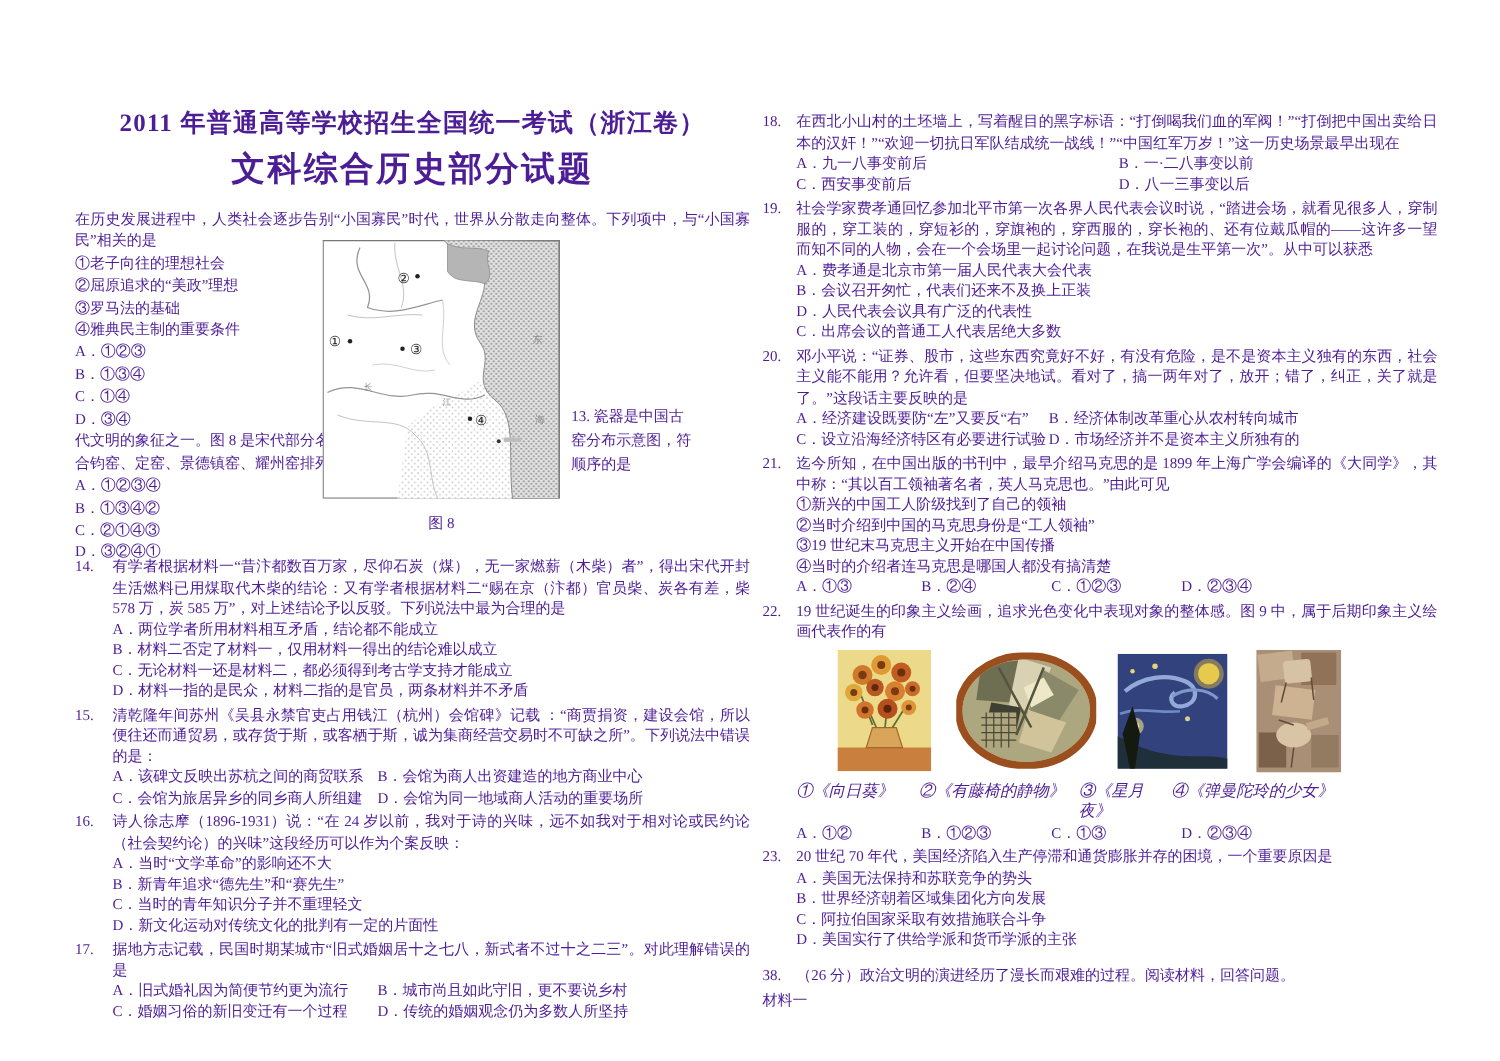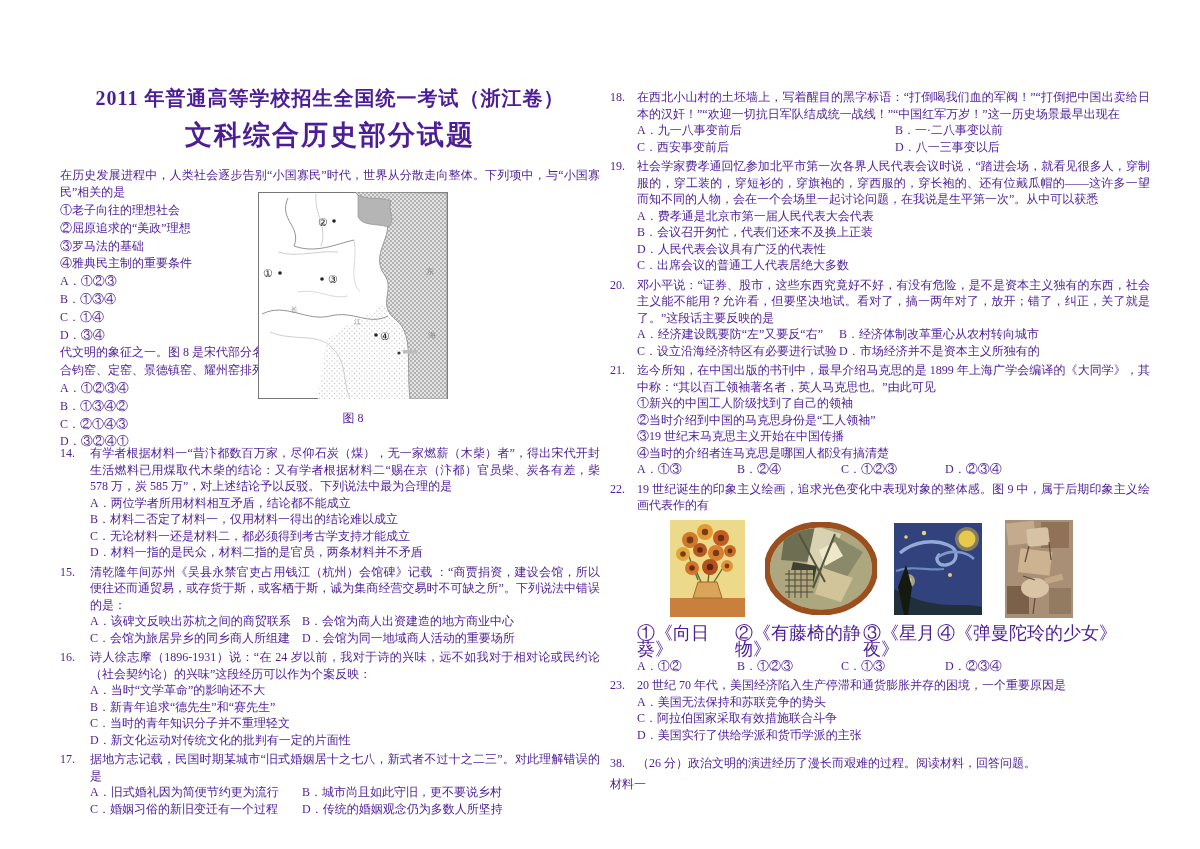--- a/index.html
+++ b/index.html
@@ -14,21 +14,21 @@
   .first-q{margin-top:14px;}
   .qnum{width:30px;flex:none;}
   .col-right .qnum{width:27px;}
   .qbody{flex:1;min-width:0;}
   .stem{text-align:justify;text-align-last:left;}
   .opt{white-space:nowrap;}
   .opt2{display:grid;grid-template-columns:212px 1fr;}
   .opt2a{display:grid;grid-template-columns:258px 1fr;}
   .opt2b{display:grid;grid-template-columns:202px 1fr;}
   .opt4{display:grid;grid-template-columns:100px 104px 104px 1fr;}
-  .caps{display:grid;grid-template-columns:98px 128px 74px 1fr;font-size:18px;line-height:16.5px;margin-top:4px;}
+  .caps{display:grid;grid-template-columns:98px 128px 74px 1fr;font-size:13px;line-height:16.5px;margin-top:4px;font-style:italic;}
   
   .wrapzone{position:relative;height:240px;margin-top:2px;}
   .lstack{position:absolute;left:0;top:0;width:205px;}
   .lstack div{line-height:17.8px;}
   .mapfig{position:absolute;left:198px;top:-10px;width:190px;}
   .figcap{text-align:center;font-size:12px;margin-top:6px;}
   .rfrag{position:absolute;left:397px;top:122px;width:115px;}
   .rfrag div{line-height:19px;text-align:justify;text-align-last:left;}
   .paintrow{display:flex;align-items:center;height:104px;margin-top:3px;}
   .paint{flex:none;}
@@ -111,20 +111,25 @@
               <text x="70" y="91" font-size="11" fill="#222">③</text>
               <circle cx="118" cy="143" r="1.8" fill="#222"></circle>
               <text x="122" y="148" font-size="11" fill="#222">④</text>
 
               <circle cx="141" cy="161" r="1.6" fill="#333"></circle>
               <rect x="145" y="158" width="14" height="3.5" fill="#bdbdbd"></rect>
             </svg>
             <div class="figcap">图 8</div>
           </div>
 
+          <div class="rfrag">
+            <div>13. 瓷器是中国古</div>
+            <div>窑分布示意图，符</div>
+            <div>顺序的是</div>
+          </div>
         </div>
       </div>
     </div>
 
     <div class="q">
       <span class="qnum">14.</span>
       <div class="qbody">
         <div class="stem">有学者根据材料一“昔汴都数百万家，尽仰石炭（煤），无一家燃薪（木柴）者”，得出宋代开封生活燃料已用煤取代木柴的结论：又有学者根据材料二“赐在京（汴都）官员柴、炭各有差，柴 578 万，炭 585 万”，对上述结论予以反驳。下列说法中最为合理的是</div>
         <div class="opt">A．两位学者所用材料相互矛盾，结论都不能成立</div>
         <div class="opt">B．材料二否定了材料一，仅用材料一得出的结论难以成立</div>
@@ -340,20 +345,21 @@
           <span class="opt">D．②③④</span>
         </div>
       </div>
     </div>
 
     <div class="q">
       <span class="qnum">23.</span>
       <div class="qbody">
         <div class="stem">20 世纪 70 年代，美国经济陷入生产停滞和通货膨胀并存的困境，一个重要原因是</div>
         <div class="opt">A．美国无法保持和苏联竞争的势头</div>
+        <div class="opt">B．世界经济朝着区域集团化方向发展</div>
         <div class="opt">C．阿拉伯国家采取有效措施联合斗争</div>
         <div class="opt">D．美国实行了供给学派和货币学派的主张</div>
       </div>
     </div>
 
     <div class="q q38">
       <span class="qnum">38.</span>
       <div class="qbody">
         <div class="stem">（26 分）政治文明的演进经历了漫长而艰难的过程。阅读材料，回答问题。</div>
       </div>

